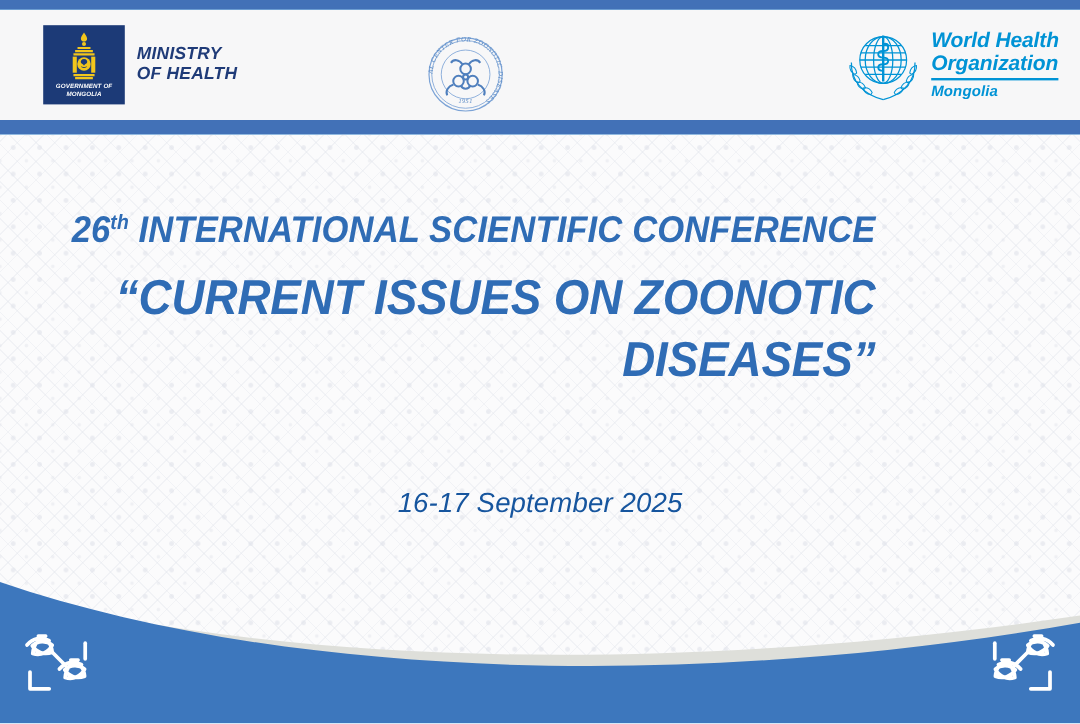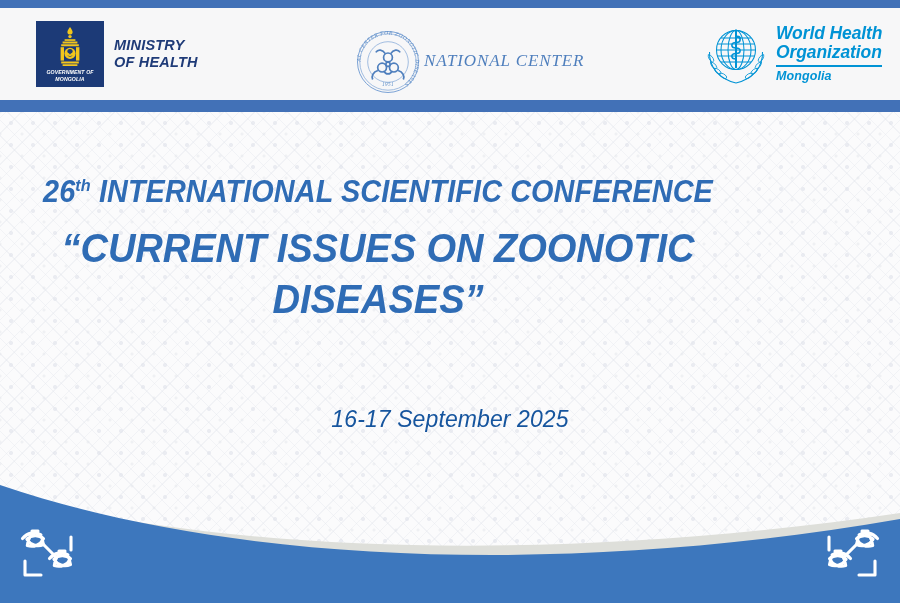--- a/index.html
+++ b/index.html
@@ -178,21 +178,21 @@
   
   .knot { position: absolute; z-index: 4; }
   .knot-left  { left: 14px;  bottom: 14px; }
   .knot-right { right: 14px; bottom: 14px; transform: scaleX(-1); }
 
   
   .headline {
     position: absolute;
     left: 0; top: 172px;
     width: 756px;
-    text-align: center;
+    text-align: right;
     z-index: 4;
   }
   .line-26 {
     font-size: 31px;
     font-weight: bold;
     color: #2f6cb5;
     letter-spacing: .1px;
     line-height: 40px;
     transform: scaleX(.93);
     white-space: nowrap;
@@ -289,21 +289,20 @@
           <circle cx="41.9" cy="41.6" r="4.4"></circle>
           <path d="M33.3 27.6 c-2.6-4.2-7.4-4.6-9.5-1.2"></path>
           <path d="M38.7 27.6 c2.6-4.2 7.4-4.6 9.5-1.2"></path>
           <path d="M25.9 44.5 c-4.6 1.4-6.9 5.6-5.2 9.0"></path>
           <path d="M46.1 44.5 c4.6 1.4 6.9 5.6 5.2 9.0"></path>
           <path d="M32.2 45.4 c1.3 3.4 6.3 3.4 7.6 0"></path>
           <circle cx="36" cy="38.2" r="2.1"></circle>
         </g>
       </svg>
       <div class="nczd-words">
-        <div class="nczd-l1">NATIONAL CENTER</div>
       </div>
     </div>
 
     <div class="logo-who">
       <svg width="66" height="66" viewBox="0 0 66 66">
         <g stroke="#0093d5" fill="none" stroke-width="1.05">
 
           <path d="M33 61 C16 57 6 45 6.5 30"></path>
           <path d="M33 61 C50 57 60 45 59.5 30"></path>
           <g stroke-width=".85">

